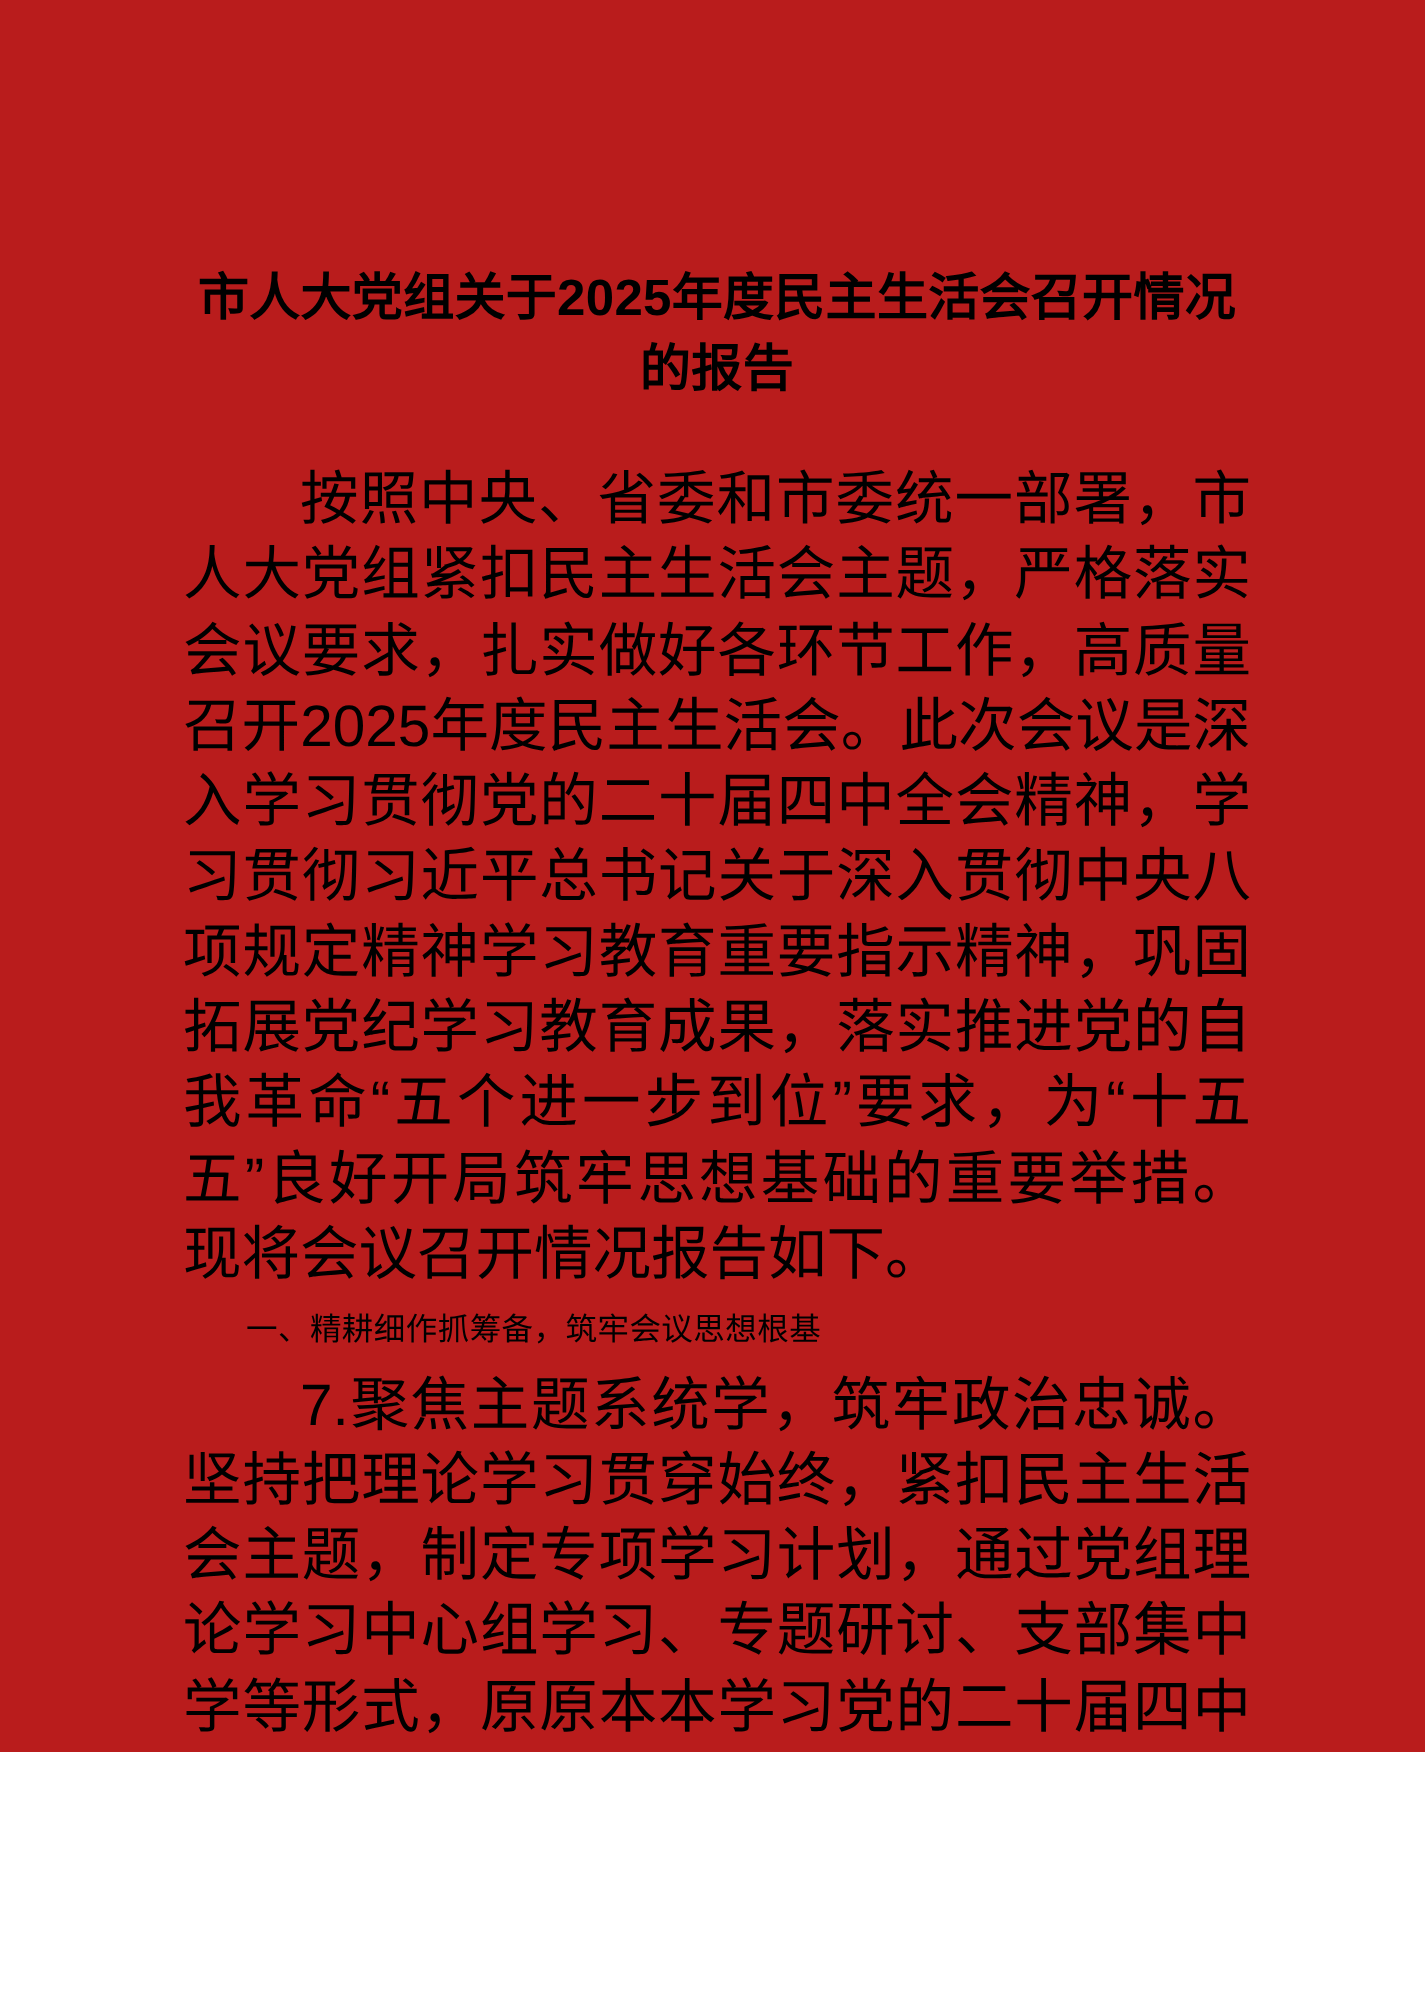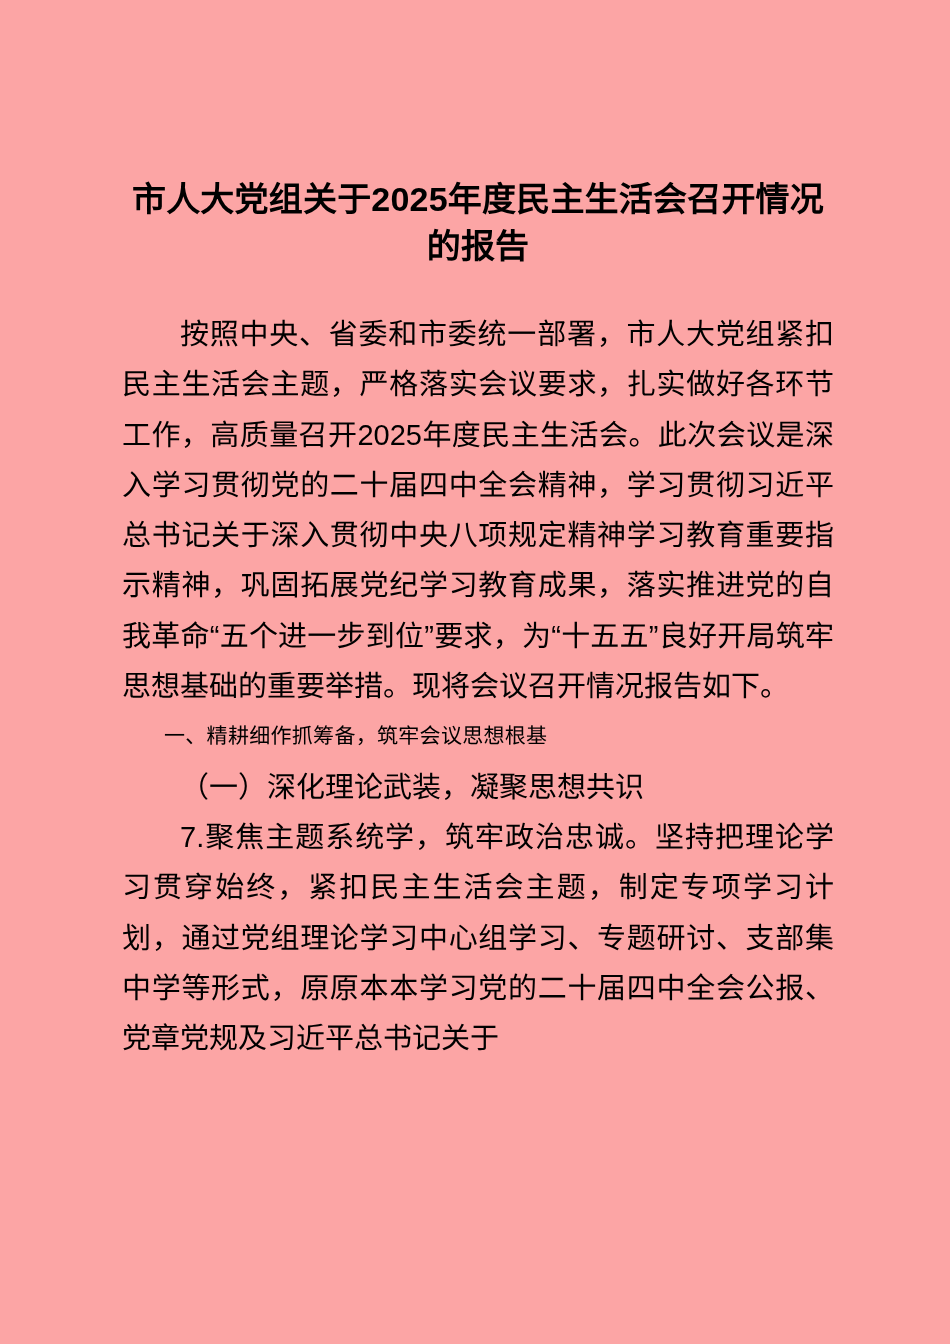--- a/index.html
+++ b/index.html
@@ -11,23 +11,23 @@
 
   body {
     font-family: "Liberation Sans", "DejaVu Sans", sans-serif;
     color: #000000;
     -webkit-font-smoothing: antialiased;
   }
 
   .page {
     position: relative;
     width: 950px;
-    height: 1344px;
+    height: 1168px;
     margin: 0 auto;
-    background: #fca5a5;
+    background: #b91c1c;
     overflow: hidden;
     box-sizing: border-box;
   }
 
   .page-body {
     position: absolute;
     left: 122px;
     top: 0;
     width: 712px;
   }
@@ -42,21 +42,21 @@
     font-weight: 700;
     text-align: center;
     letter-spacing: 0.2px;
     color: #000000;
   }
 
   
   .para {
     margin: 0;
     padding: 0;
-    font-size: 29px;
+    font-size: 39px;
     line-height: 50.3px;
     text-align: justify;
     text-justify: inter-character;
     text-align-last: left;
     letter-spacing: 0px;
     color: #000000;
     word-break: break-all;
   }
 
   .para.indent {
@@ -102,18 +102,17 @@
 <div class="page">
   <div class="page-body">
 
     <h1 class="doc-title">市人大党组关于2025年度民主生活会召开情况的报告</h1>
 
     <p class="para indent first-body">按照中央、省委和市委统一部署，市人大党组紧扣民主生活会主题，严格落实会议要求，扎实做好各环节工作，高质量召开2025年度民主生活会。此次会议是深入学习贯彻党的二十届四中全会精神，学习贯彻习近平总书记关于深入贯彻中央八项规定精神学习教育重要指示精神，巩固拓展党纪学习教育成果，落实推进党的自我革命“五个进一步到位”要求，为“十五五”良好开局筑牢思想基础的重要举措。现将会议召开情况报告如下。</p>
 
     <p class="heading-1">一、精耕细作抓筹备，筑牢会议思想根基</p>
 
 
-    <p class="heading-2">（一）深化理论武装，凝聚思想共识</p>
 
     <p class="para numbered">7.聚焦主题系统学，筑牢政治忠诚。坚持把理论学习贯穿始终，紧扣民主生活会主题，制定专项学习计划，通过党组理论学习中心组学习、专题研讨、支部集中学等形式，原原本本学习党的二十届四中全会公报、党章党规及习近平总书记关于</p>
 
   </div>
 </div>
 
 </body></html>

